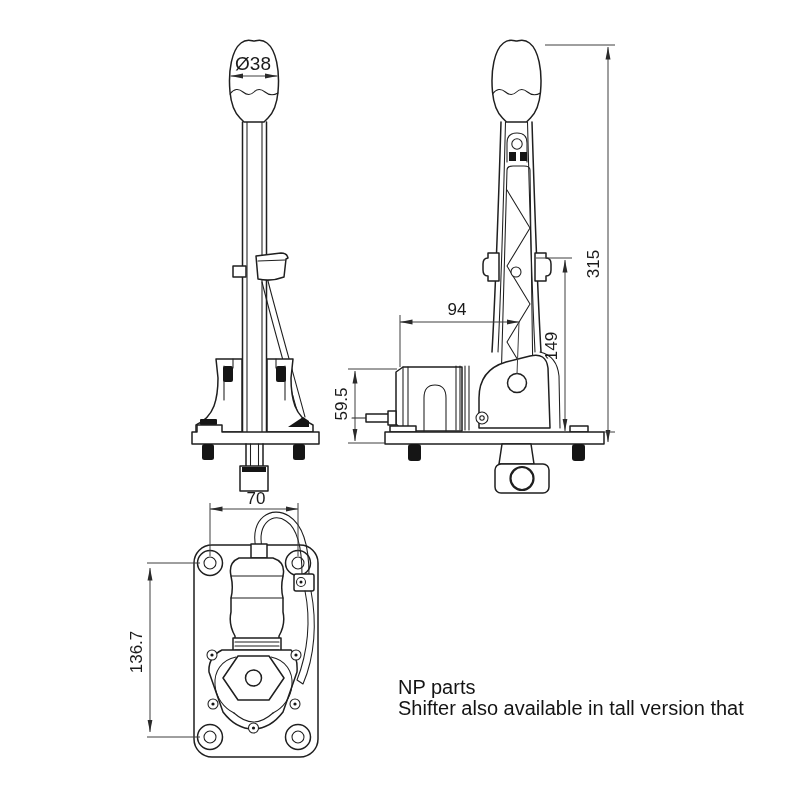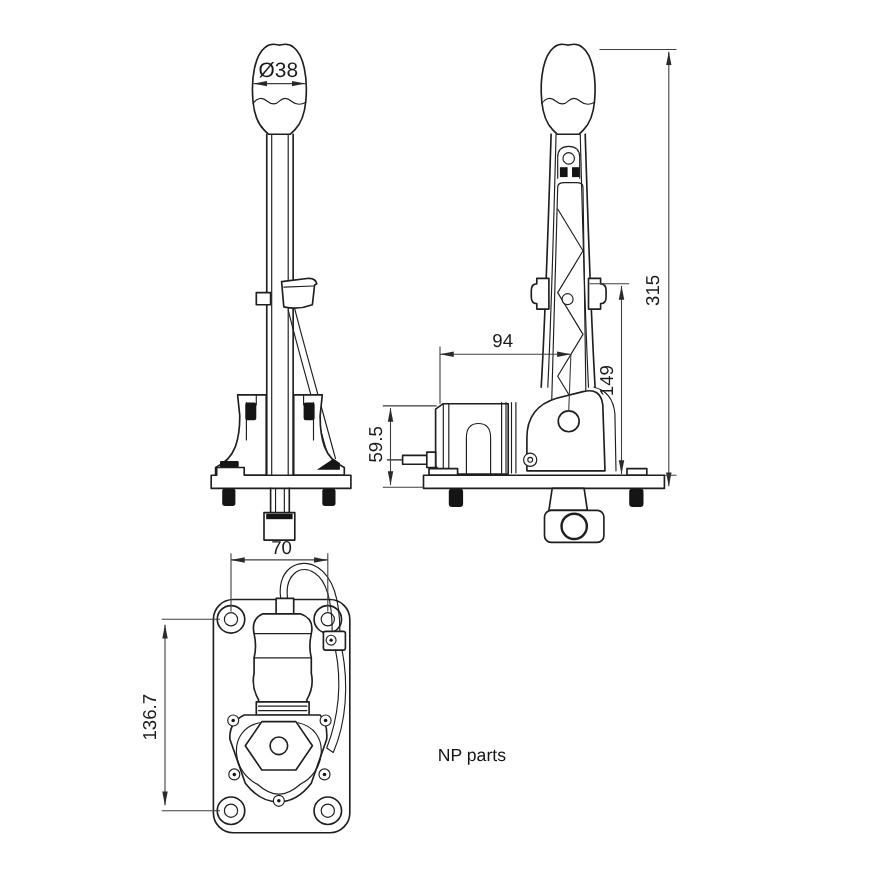--- a/index.html
+++ b/index.html
@@ -6,21 +6,21 @@
   body{font-family:"Liberation Sans",sans-serif;color:#111;}
   #stage{position:relative;width:800px;height:647px;background:#fff;text-decoration:underline;}
   svg{position:absolute;left:0;top:0;}
   .outline{stroke:#1f1f1f;stroke-width:1.5;fill:none;stroke-linejoin:round;stroke-linecap:round;}
   .detail{stroke:#1f1f1f;stroke-width:1.05;fill:none;stroke-linejoin:round;stroke-linecap:round;}
   .whitefill{fill:#ffffff;}
   .blackfill{fill:#151515;stroke:none;}
   .dimline{stroke:#3f3f3f;stroke-width:1;fill:none;}
   .dimtext{fill:#1a1a1a;font-size:17px;font-family:"Liberation Sans",sans-serif;}
   .dimtext-big{fill:#1a1a1a;font-size:19px;font-family:"Liberation Sans",sans-serif;}
-  #drawing-notes{position:absolute;left:398px;top:677px;font-size:16px;line-height:21px;color:#141414;}
+  #drawing-notes{position:absolute;left:398px;top:677px;font-size:20px;line-height:21px;color:#141414;}
 </style>
 </head>
 <body>
 
 <div id="stage">
 <svg width="800" height="800" viewBox="0 0 800 800">
   <defs>
     <marker id="arw" viewBox="0 0 13 6" refX="12.5" refY="3" markerWidth="13" markerHeight="6" orient="auto-start-reverse" markerUnits="userSpaceOnUse">
       <path d="M 12.5 3 L 0 0.5 L 0 5.5 Z" fill="#2a2a2a"></path>
     </marker>
@@ -198,14 +198,15 @@
     <g>
       <line class="dimline" x1="150" y1="568" x2="150" y2="732" marker-start="url(#arw)" marker-end="url(#arw)"></line>
       <path class="dimline" d="M 147 563 L 200 563 M 147 737 L 200 737"></path>
       <text class="dimtext" x="142" y="652" text-anchor="middle" transform="rotate(-90 142 652)">136.7</text>
     </g>
   </g>
 </svg>
 
 <div id="drawing-notes">
   <div>NP parts</div>
+  <div>Shifter also available in tall version that</div>
 </div>
 </div>
 
 </body></html>

